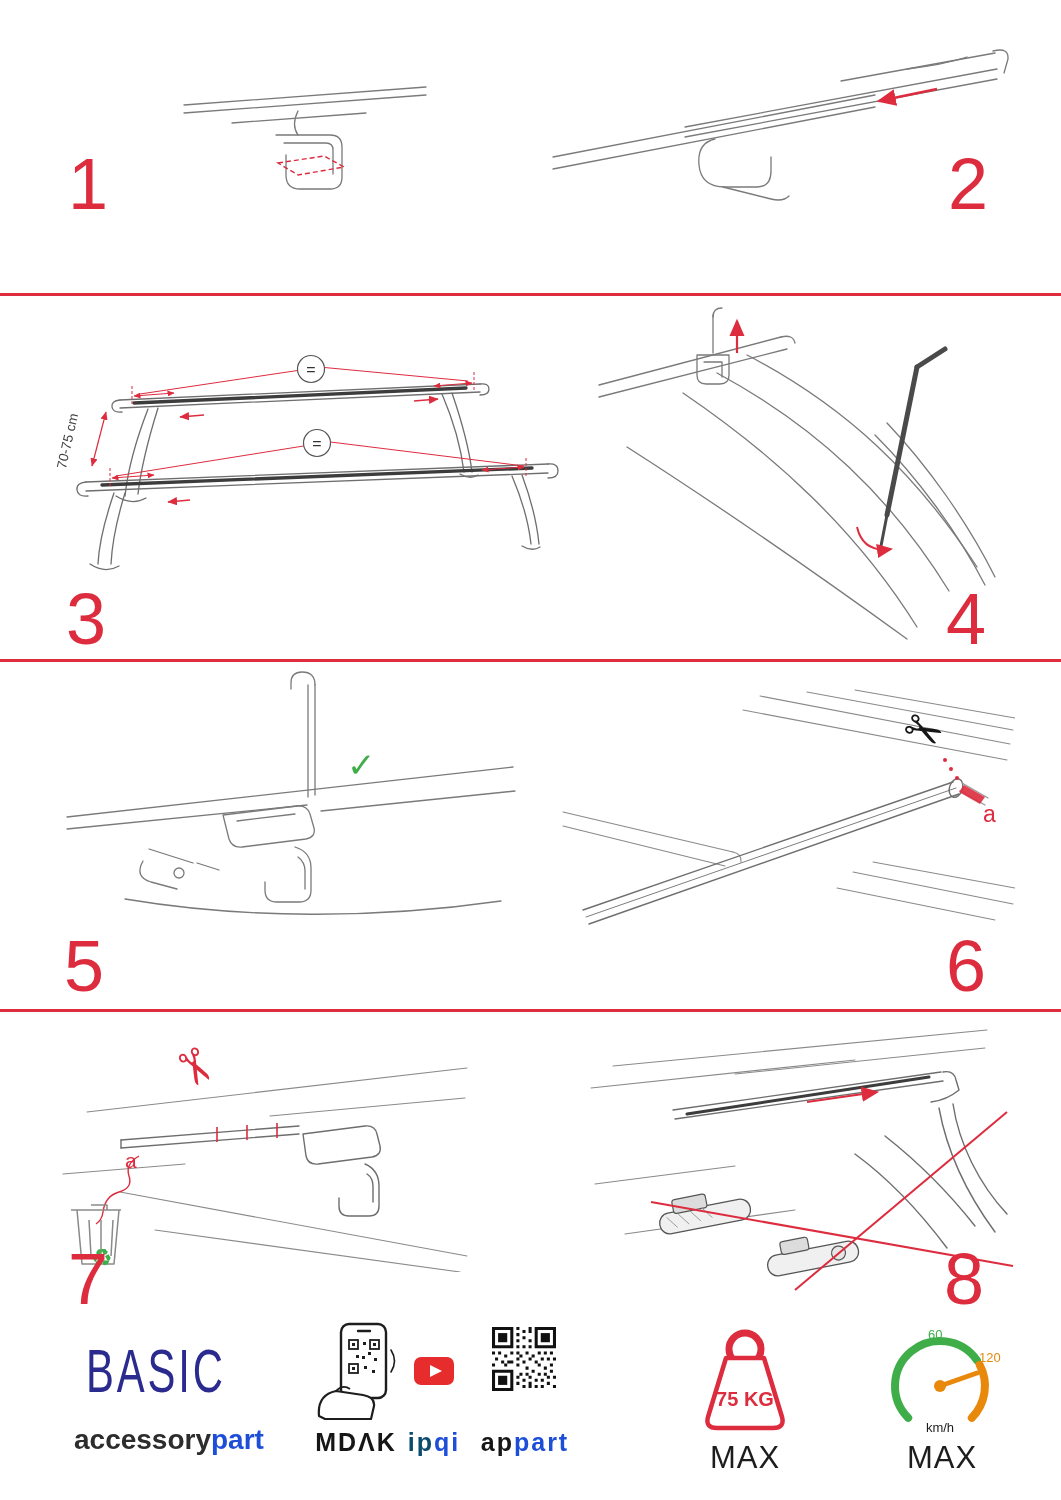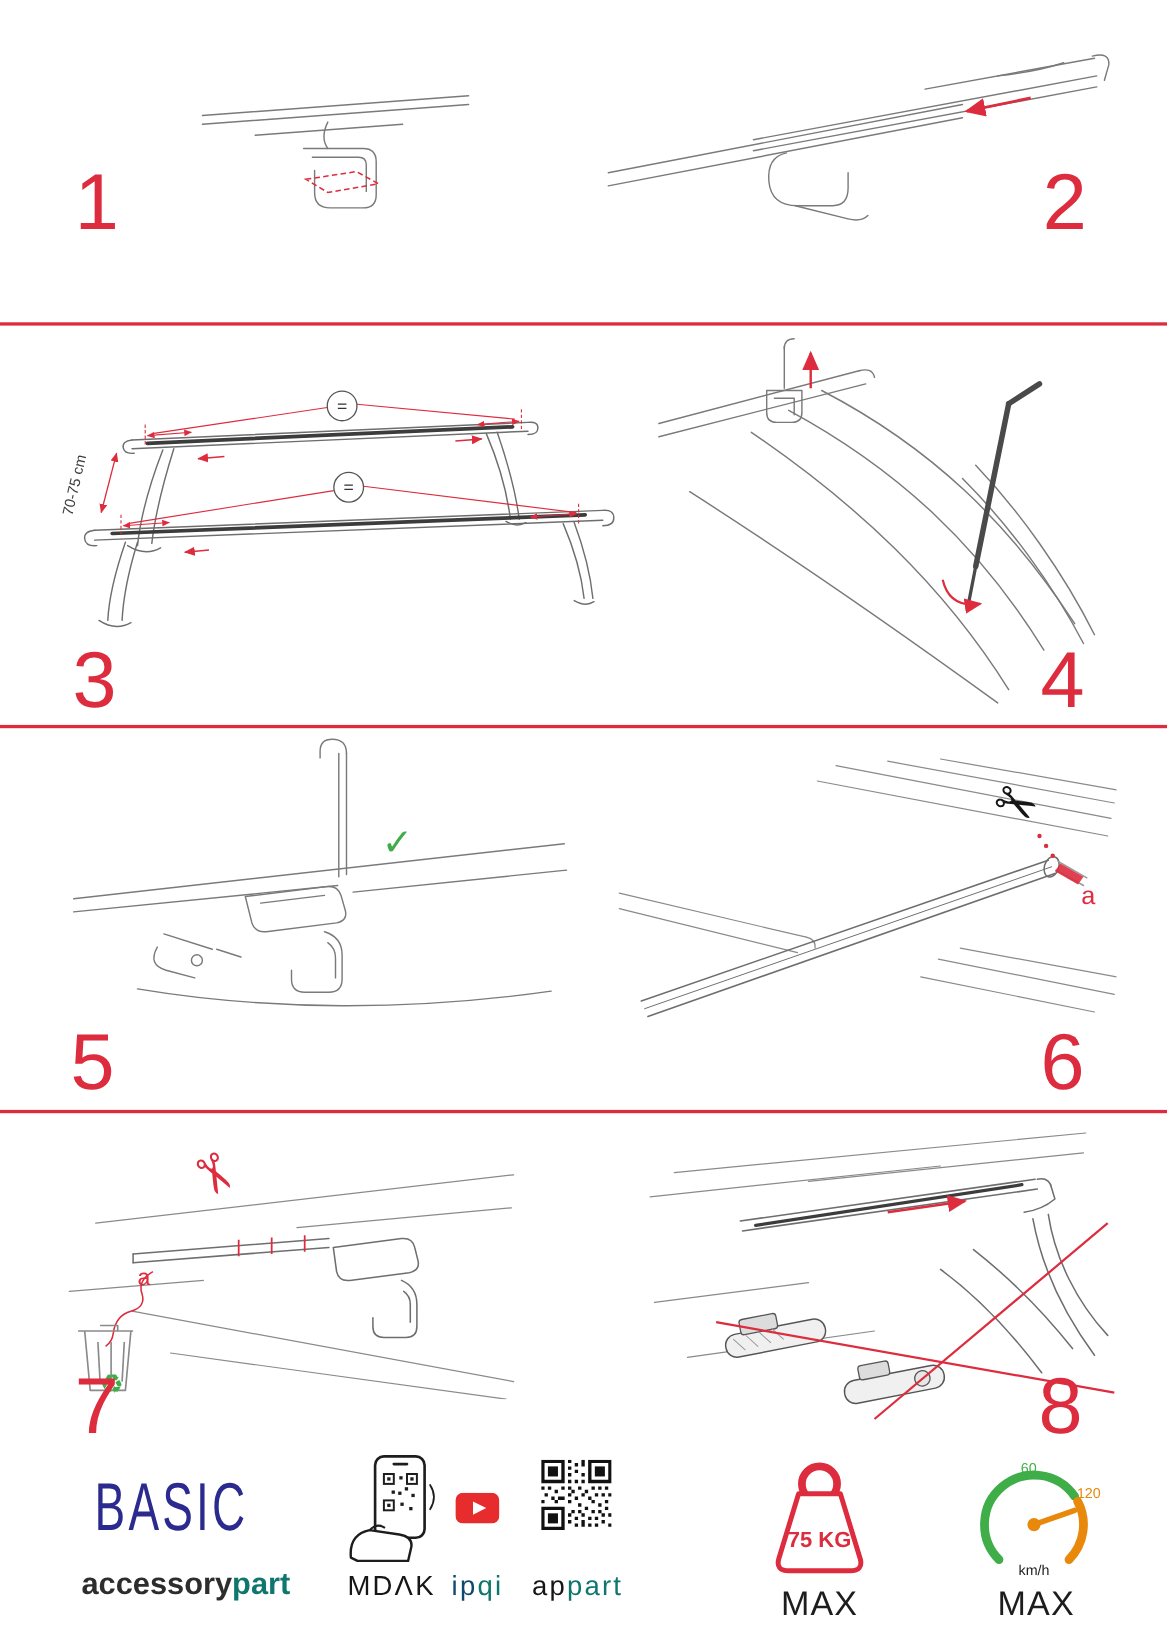--- a/index.html
+++ b/index.html
@@ -15,24 +15,24 @@
     color:#dd2c3e; letter-spacing:0;
   }
   .divider { position:absolute; left:0; width:100%; height:3px; background:#dd2c3e; }
   .footer { position:absolute; left:0; top:1320px; width:1061px; height:180px; }
   .logo-basic {
     position:absolute; left:86px; top:16px; font-size:44px; font-weight:500;
     letter-spacing:3px; color:#2b2b8f; transform:scale(0.95,1.4);
     transform-origin:left top; white-space:nowrap;
   }
   .logo-sub { position:absolute; left:74px; top:104px; font-size:28px; font-weight:700; color:#2d2d2d; white-space:nowrap; }
-  .red-part { color:#0f766e;margin-top:16px; }
+  .red-part { color:#1d4ed8;margin-top:16px; }
   .gray-part { color:#0c4a6e; }
   .brand {
-    position:absolute; top:108px; font-size:25px; font-weight:400;
+    position:absolute; top:108px; font-size:25px; font-weight:700;
     letter-spacing:2px; color:#161616; text-align:center; white-space:nowrap;
   }
   .brand-mdak { left:296px; width:120px; }
   .brand-ipqi { left:394px; width:80px; }
   .brand-apline { left:472px; width:106px; }
   .max-label {
     position:absolute; top:120px; font-size:31px; font-weight:400;
     color:#1d1d1d; text-align:center; letter-spacing:1px;
   }
   .max-weight { left:695px; width:100px; }

